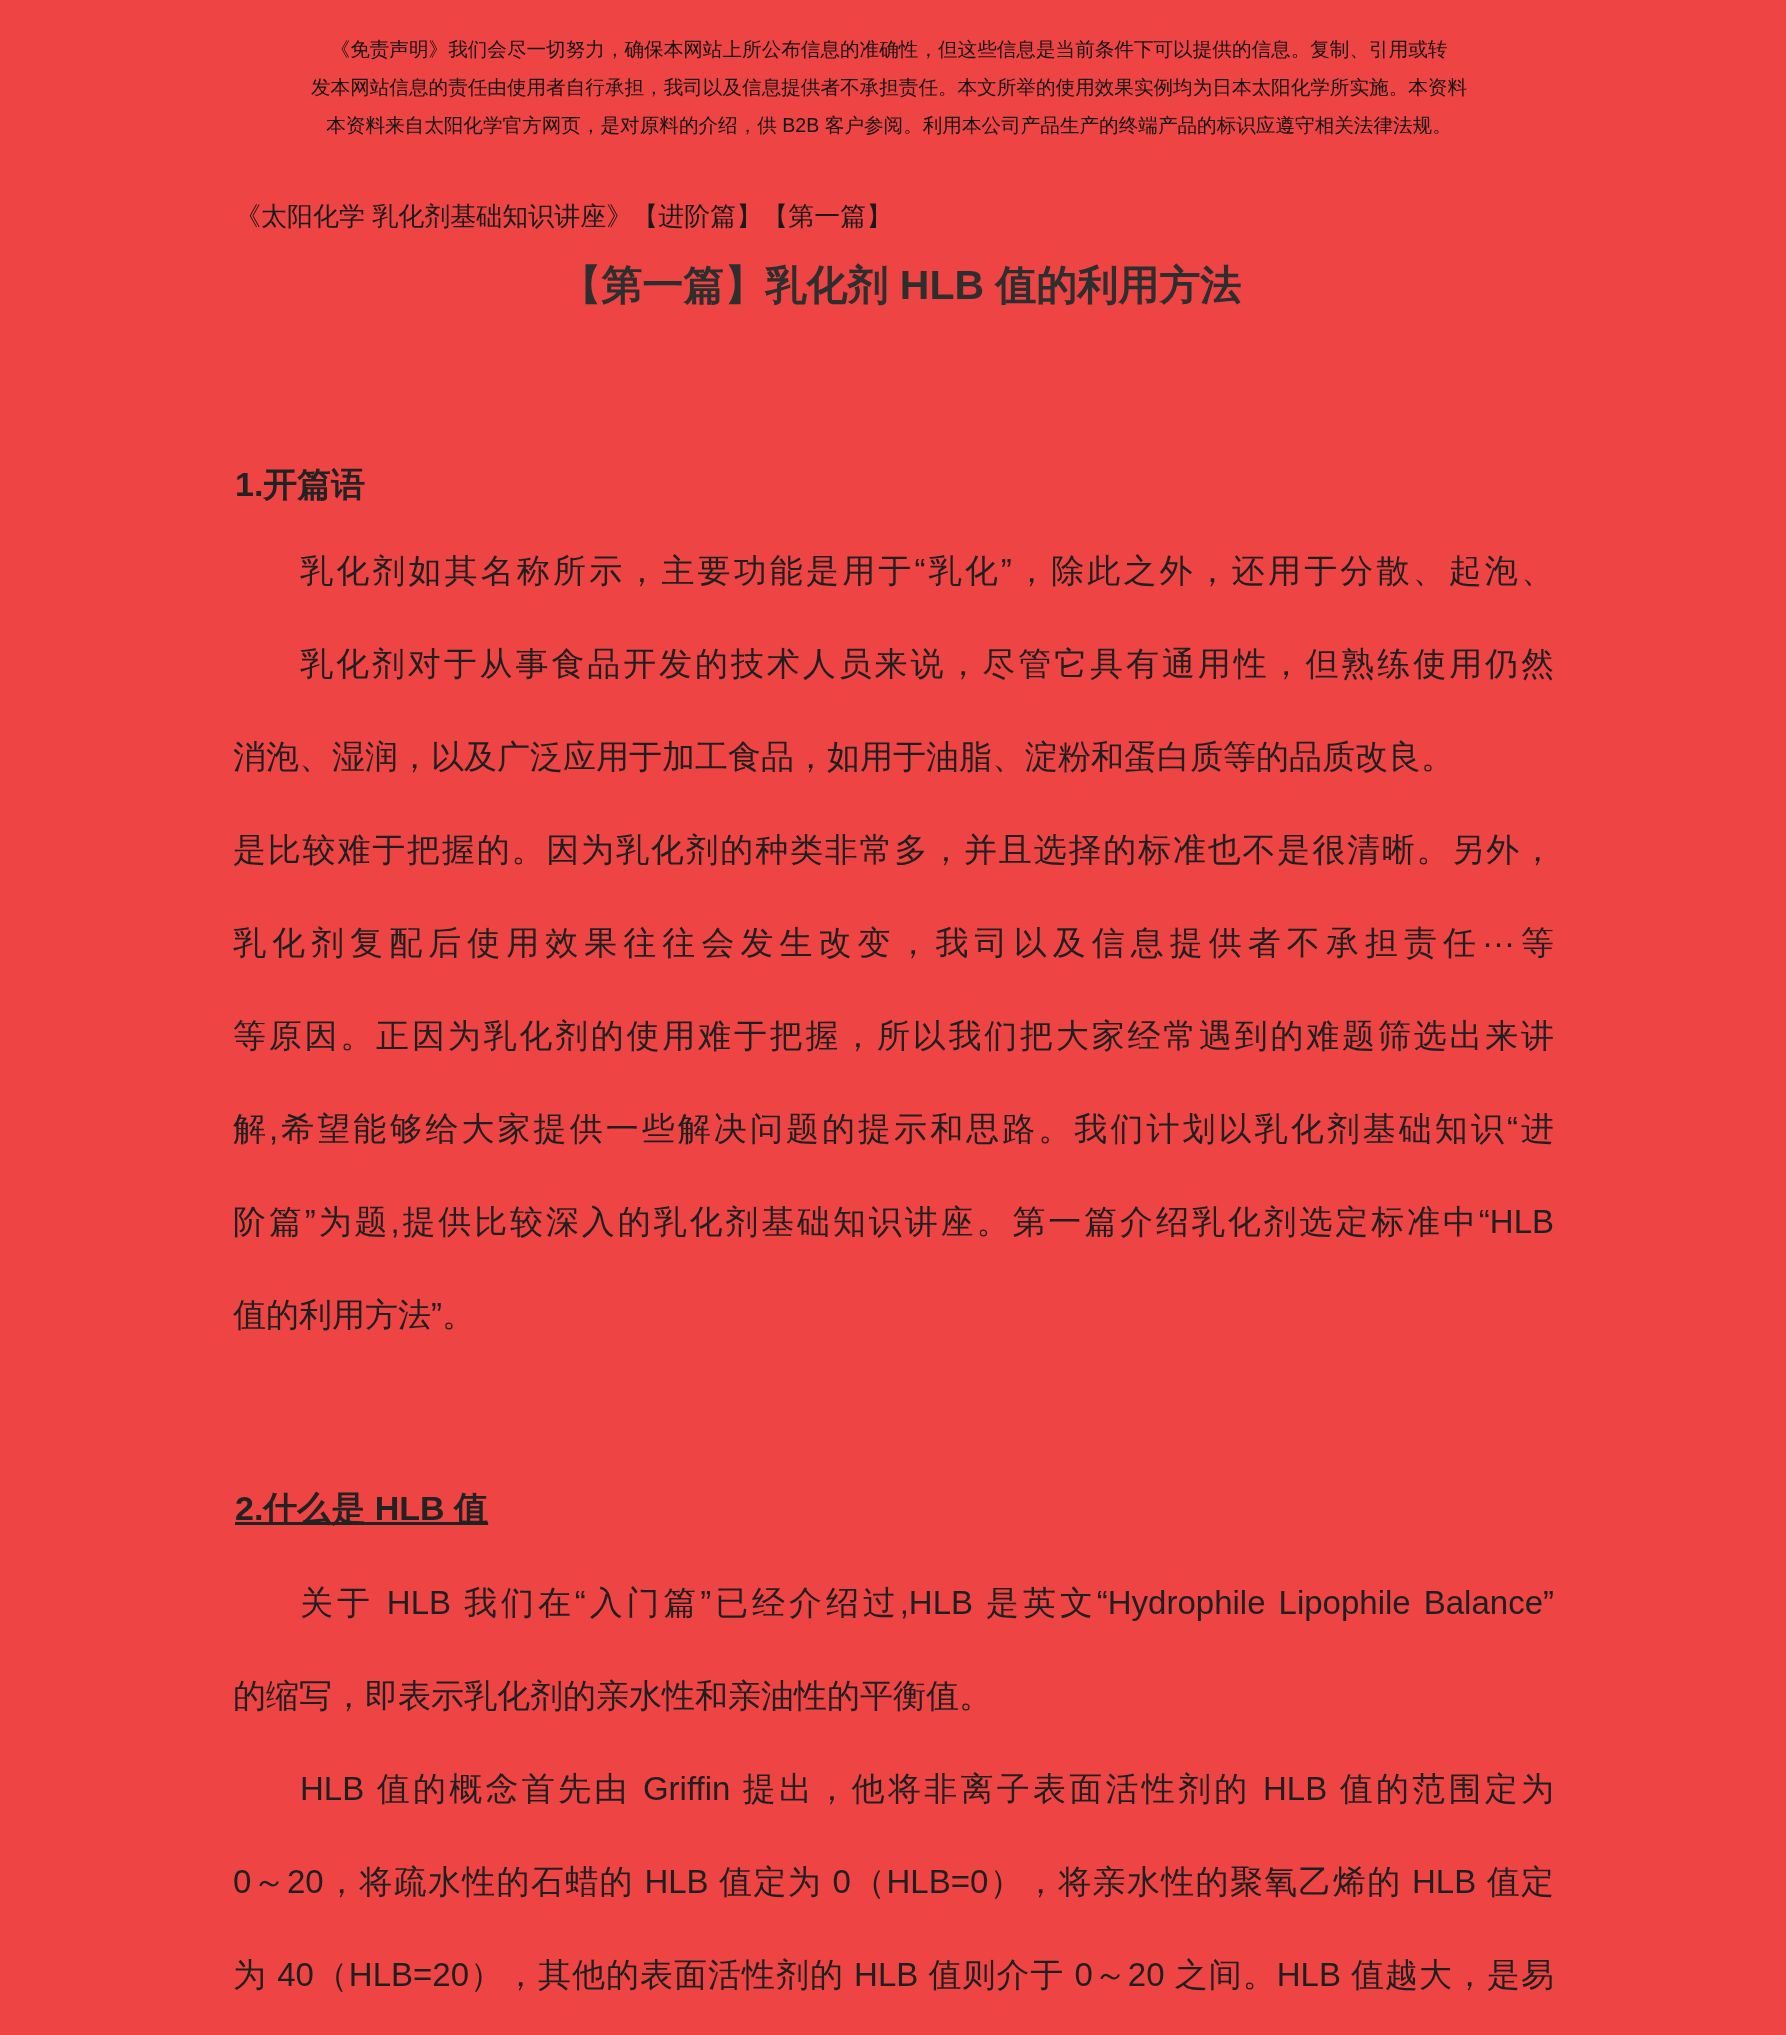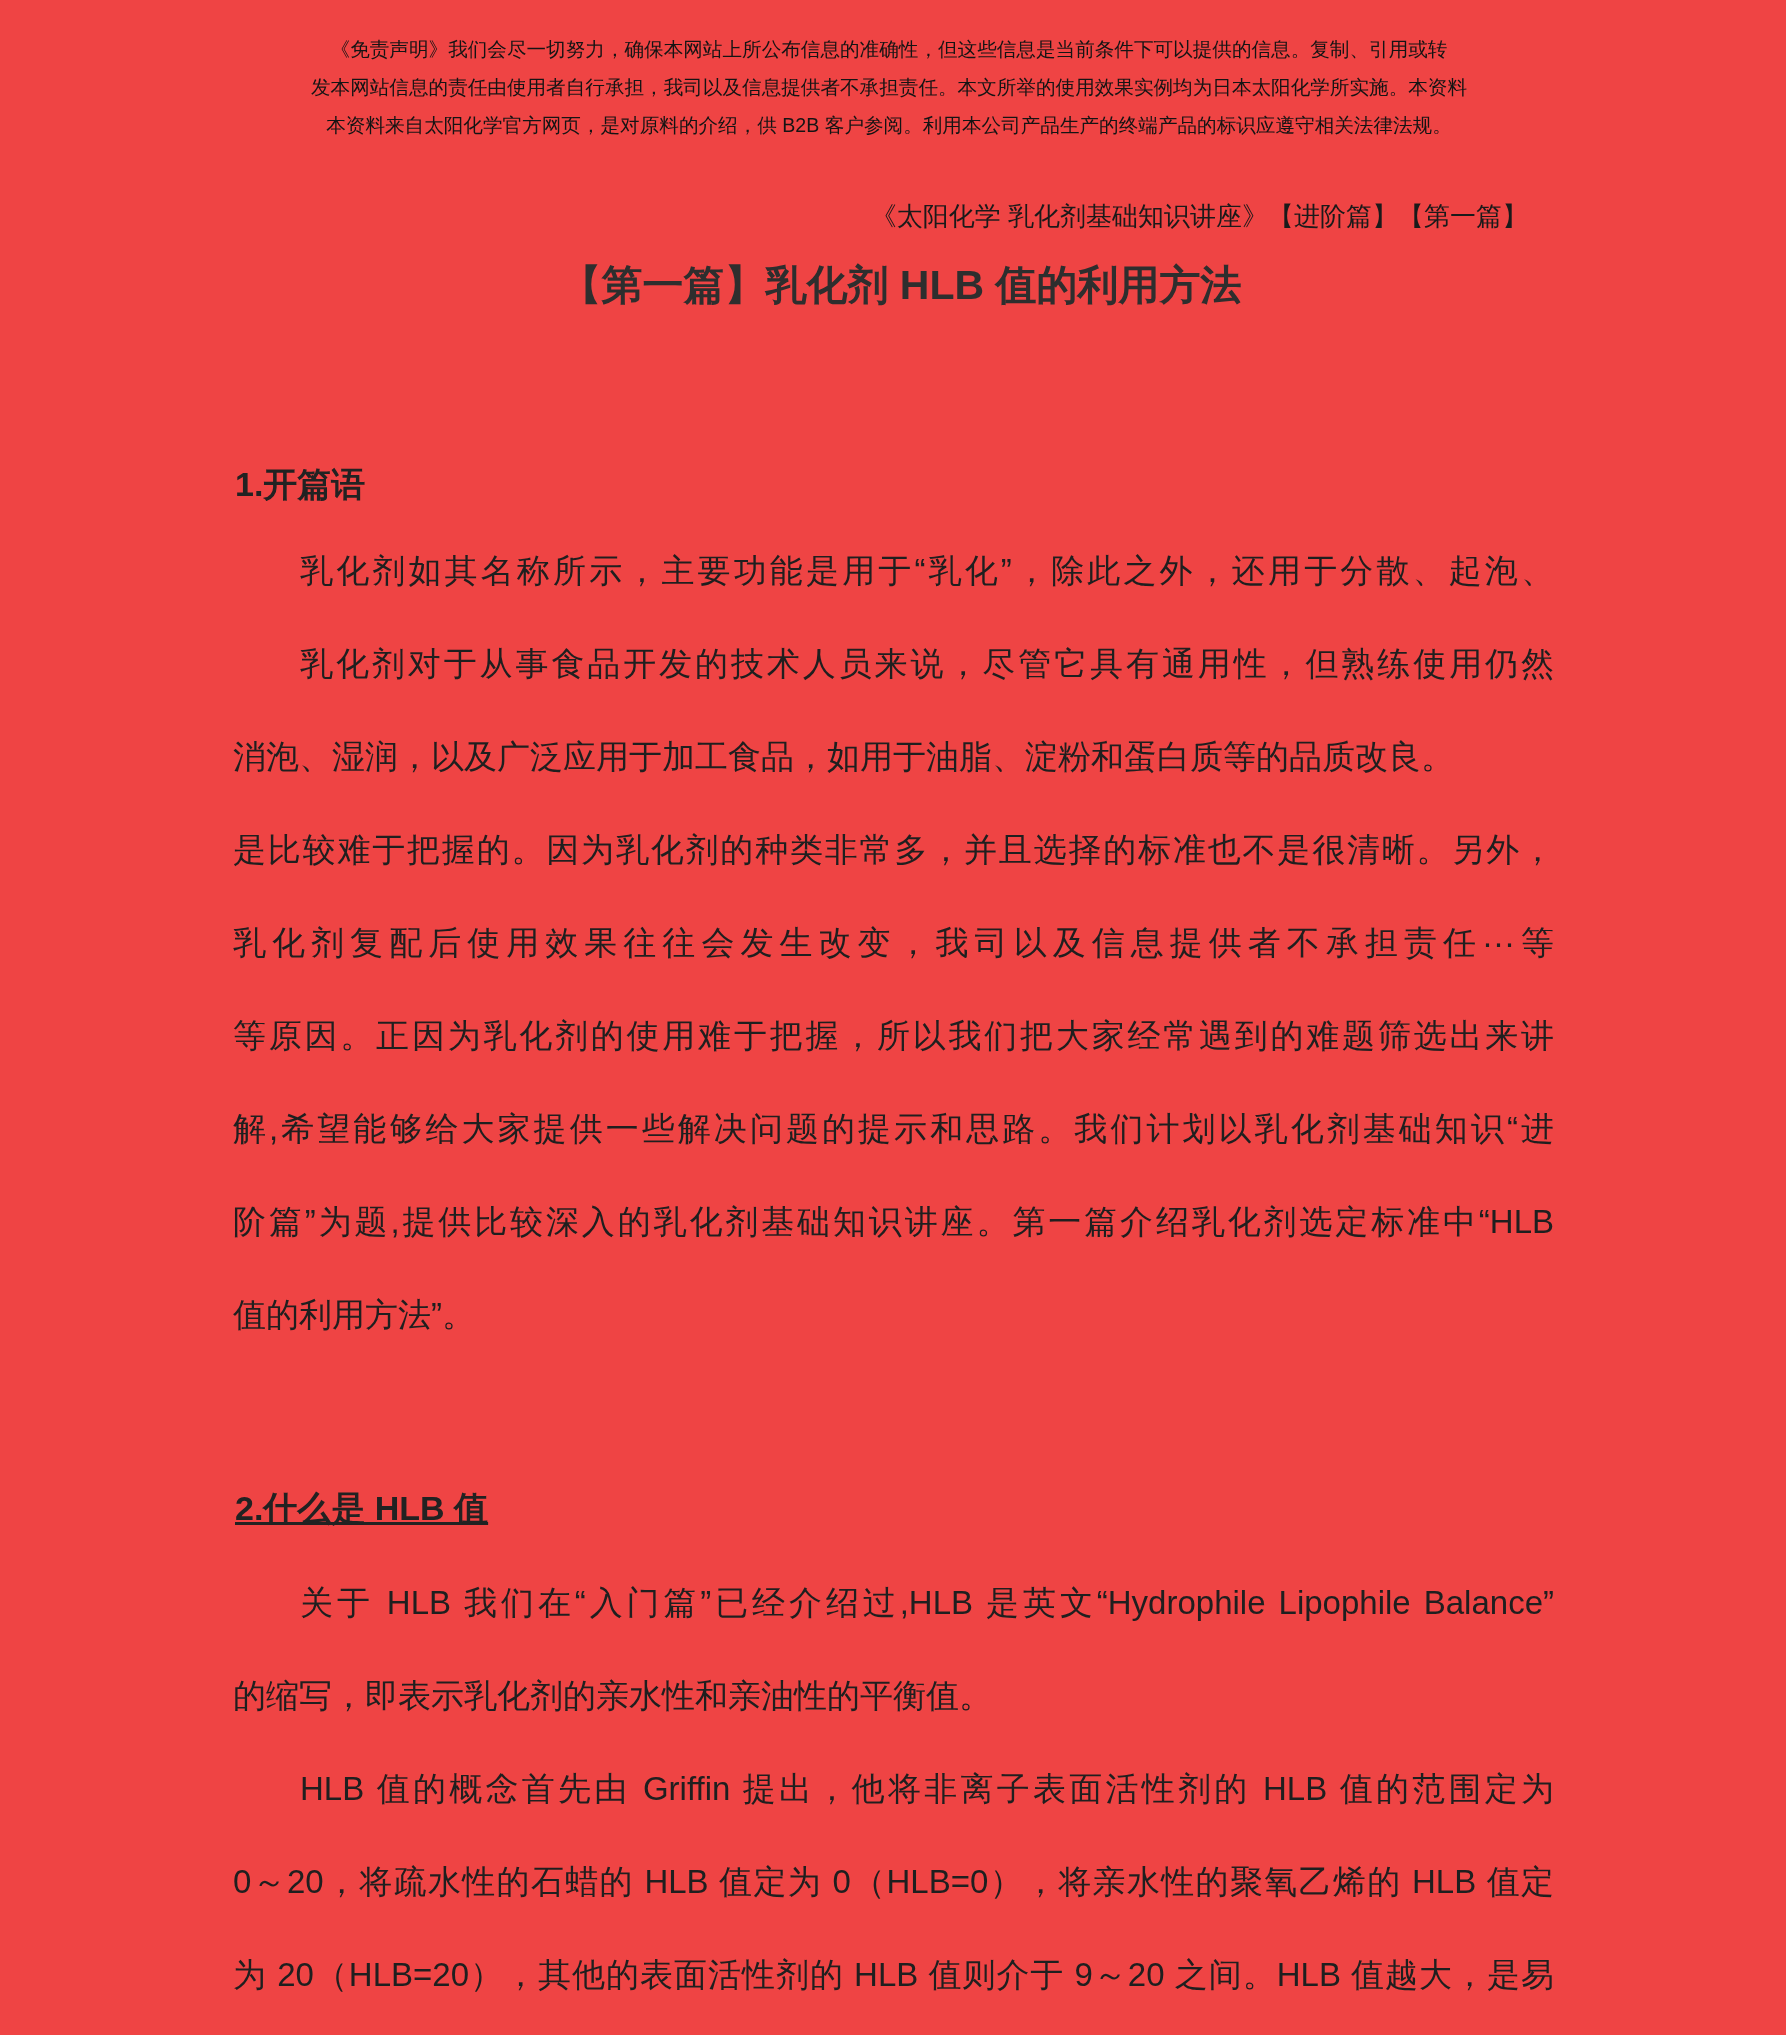--- a/index.html
+++ b/index.html
@@ -24,21 +24,21 @@
     font-size: 19.6px;
     line-height: 38px;
     text-align: center;
     color: #141414;
   }
   .series {
     position: absolute;
     top: 199px;
     left: 235px;
     width: 1293px;
-    text-align: right;
+    text-align: left;
     font-size: 26px;
     color: #1a1a1a;
   }
   .title {
     position: absolute;
     top: 258px;
     left: 0;
     width: 1786px;
     margin: 0;
     text-align: center;
@@ -106,17 +106,17 @@
     <div class="line">值的利用方法”。</div>
   </div>
 
   <h2 class="heading h2pos">2.什么是 HLB 值</h2>
 
   <div class="bodyblock sec2">
     <div class="line just indent">关于 HLB 我们在“入门篇”已经介绍过,HLB 是英文“Hydrophile Lipophile Balance”</div>
     <div class="line">的缩写，即表示乳化剂的亲水性和亲油性的平衡值。</div>
     <div class="line just indent">HLB 值的概念首先由 Griffin 提出，他将非离子表面活性剂的 HLB 值的范围定为</div>
     <div class="line just">0～20，将疏水性的石蜡的 HLB 值定为 0（HLB=0），将亲水性的聚氧乙烯的 HLB 值定</div>
-    <div class="line just">为 20（HLB=20），其他的表面活性剂的 HLB 值则介于 9～20 之间。HLB 值越大，是易</div>
+    <div class="line just">为 40（HLB=20），其他的表面活性剂的 HLB 值则介于 0～20 之间。HLB 值越大，是易</div>
   </div>
 
 </div>
 
 
 </body></html>

